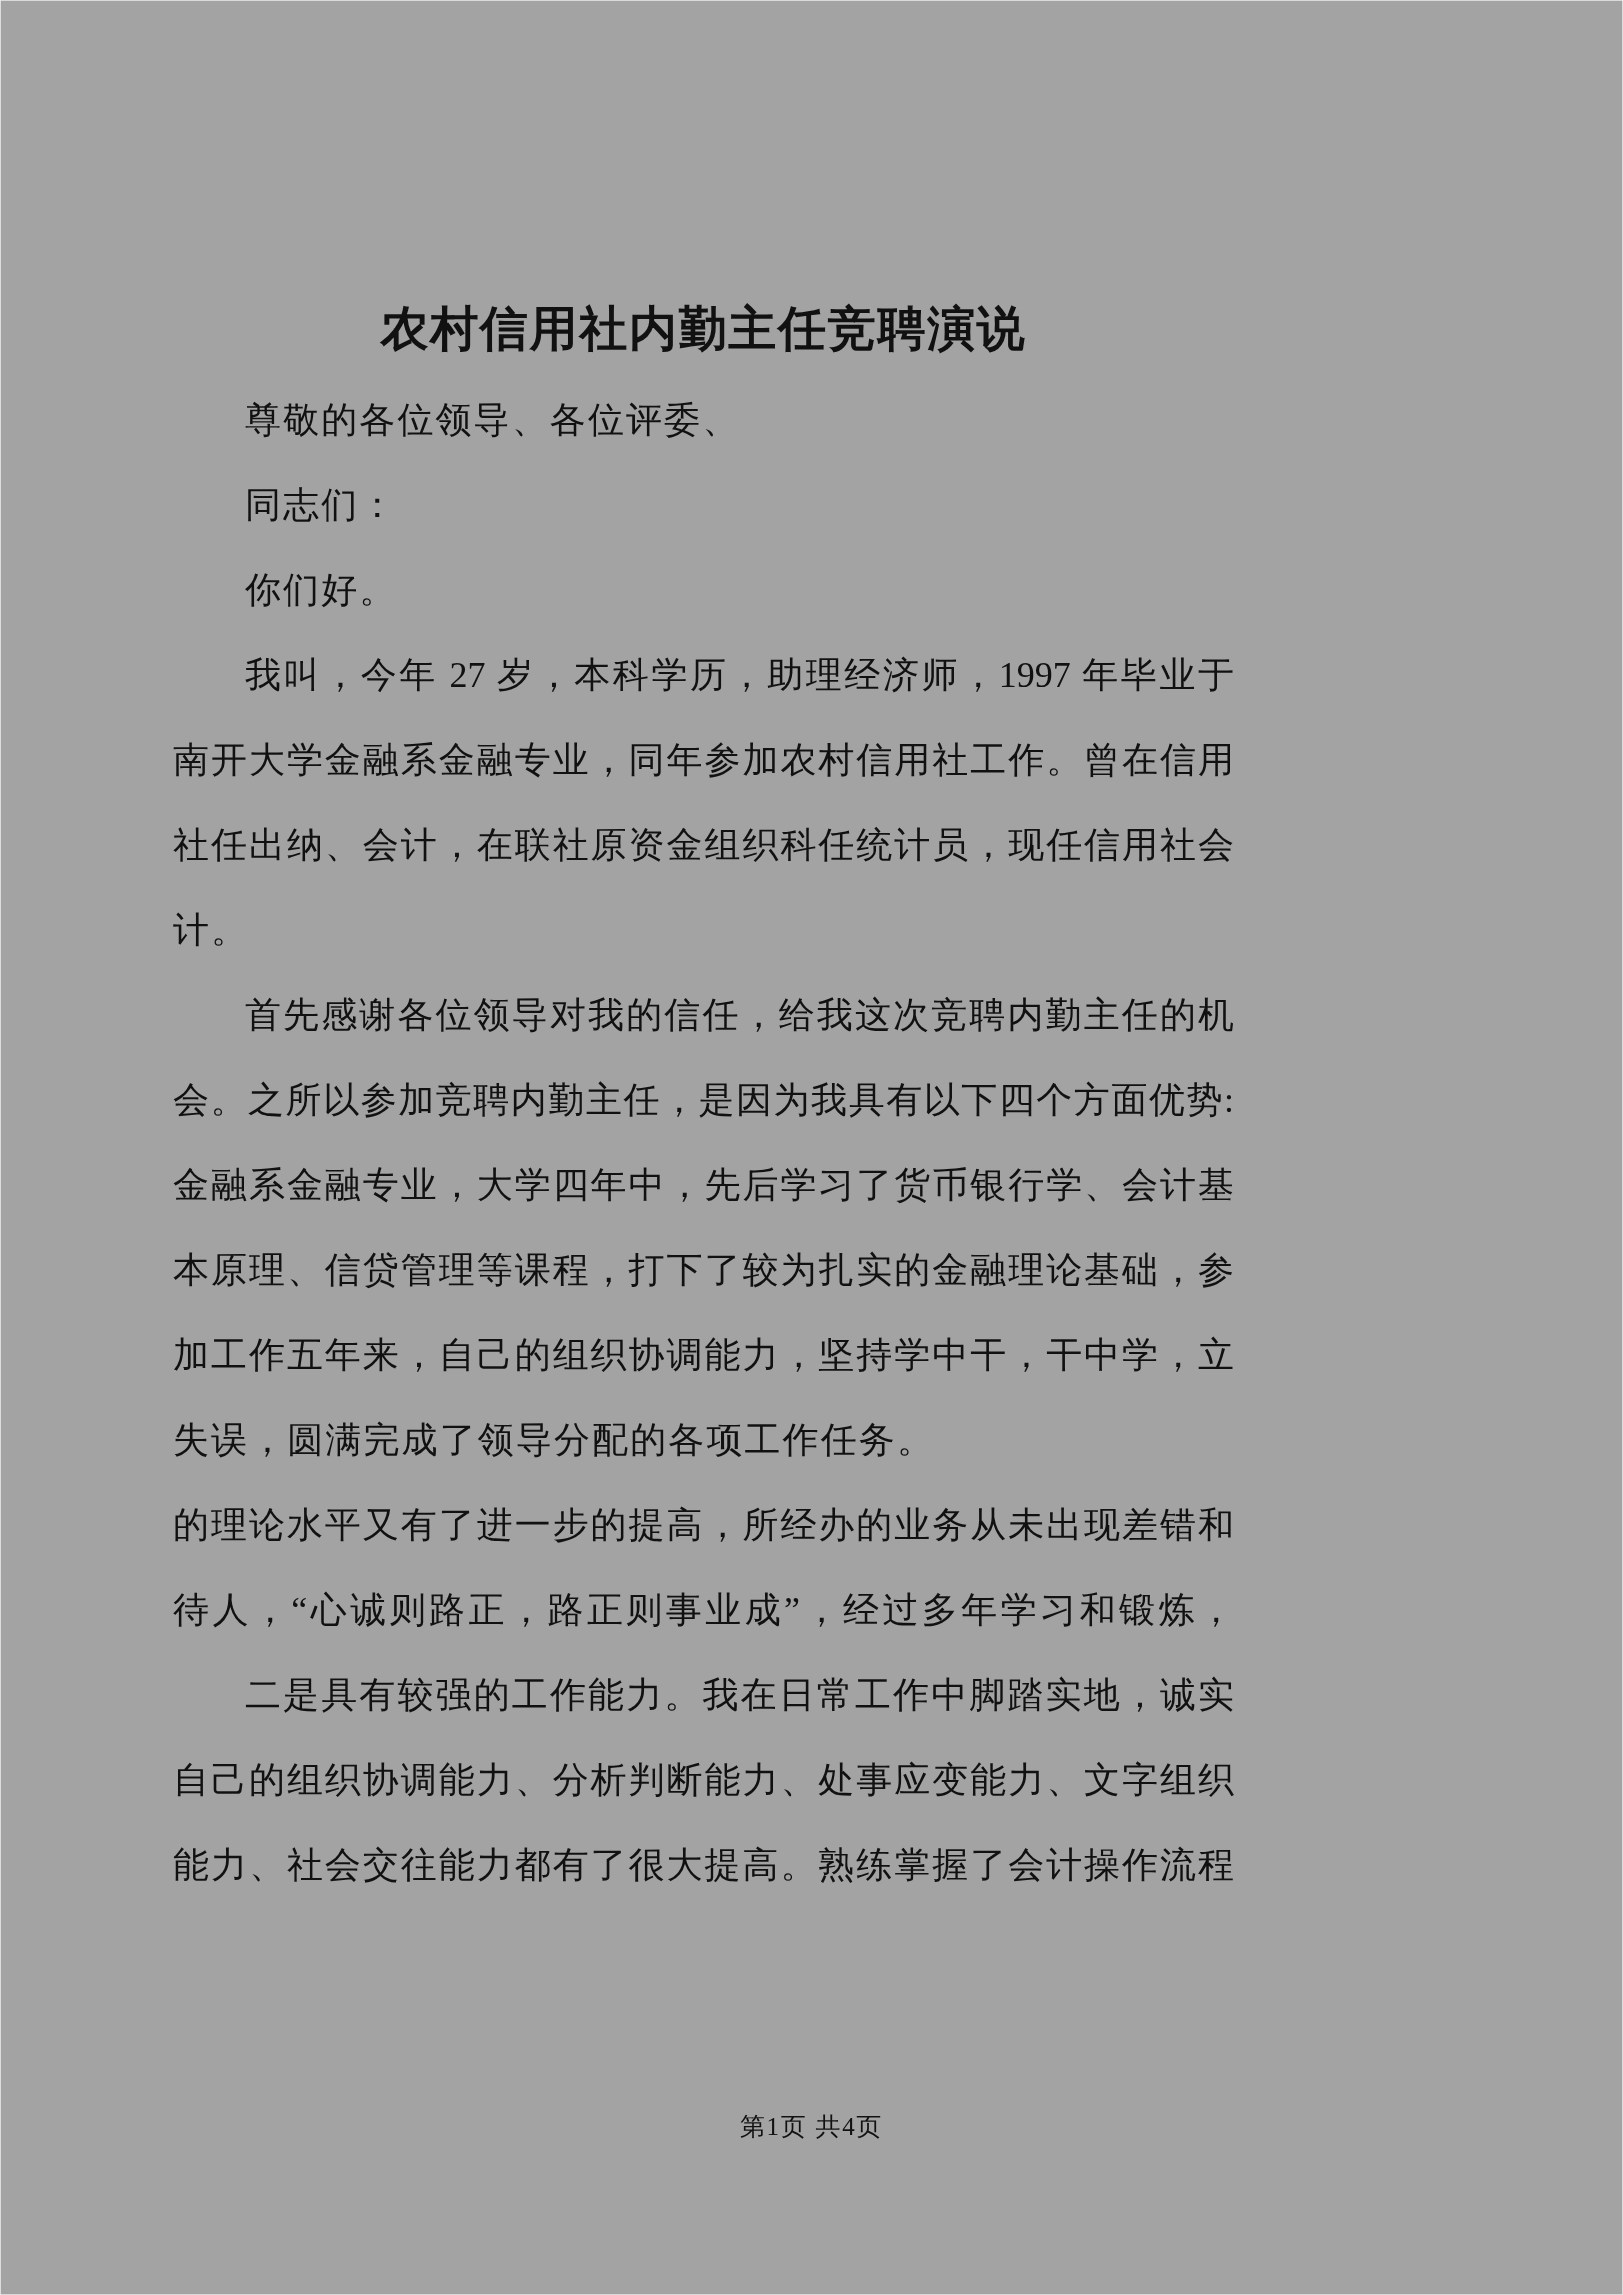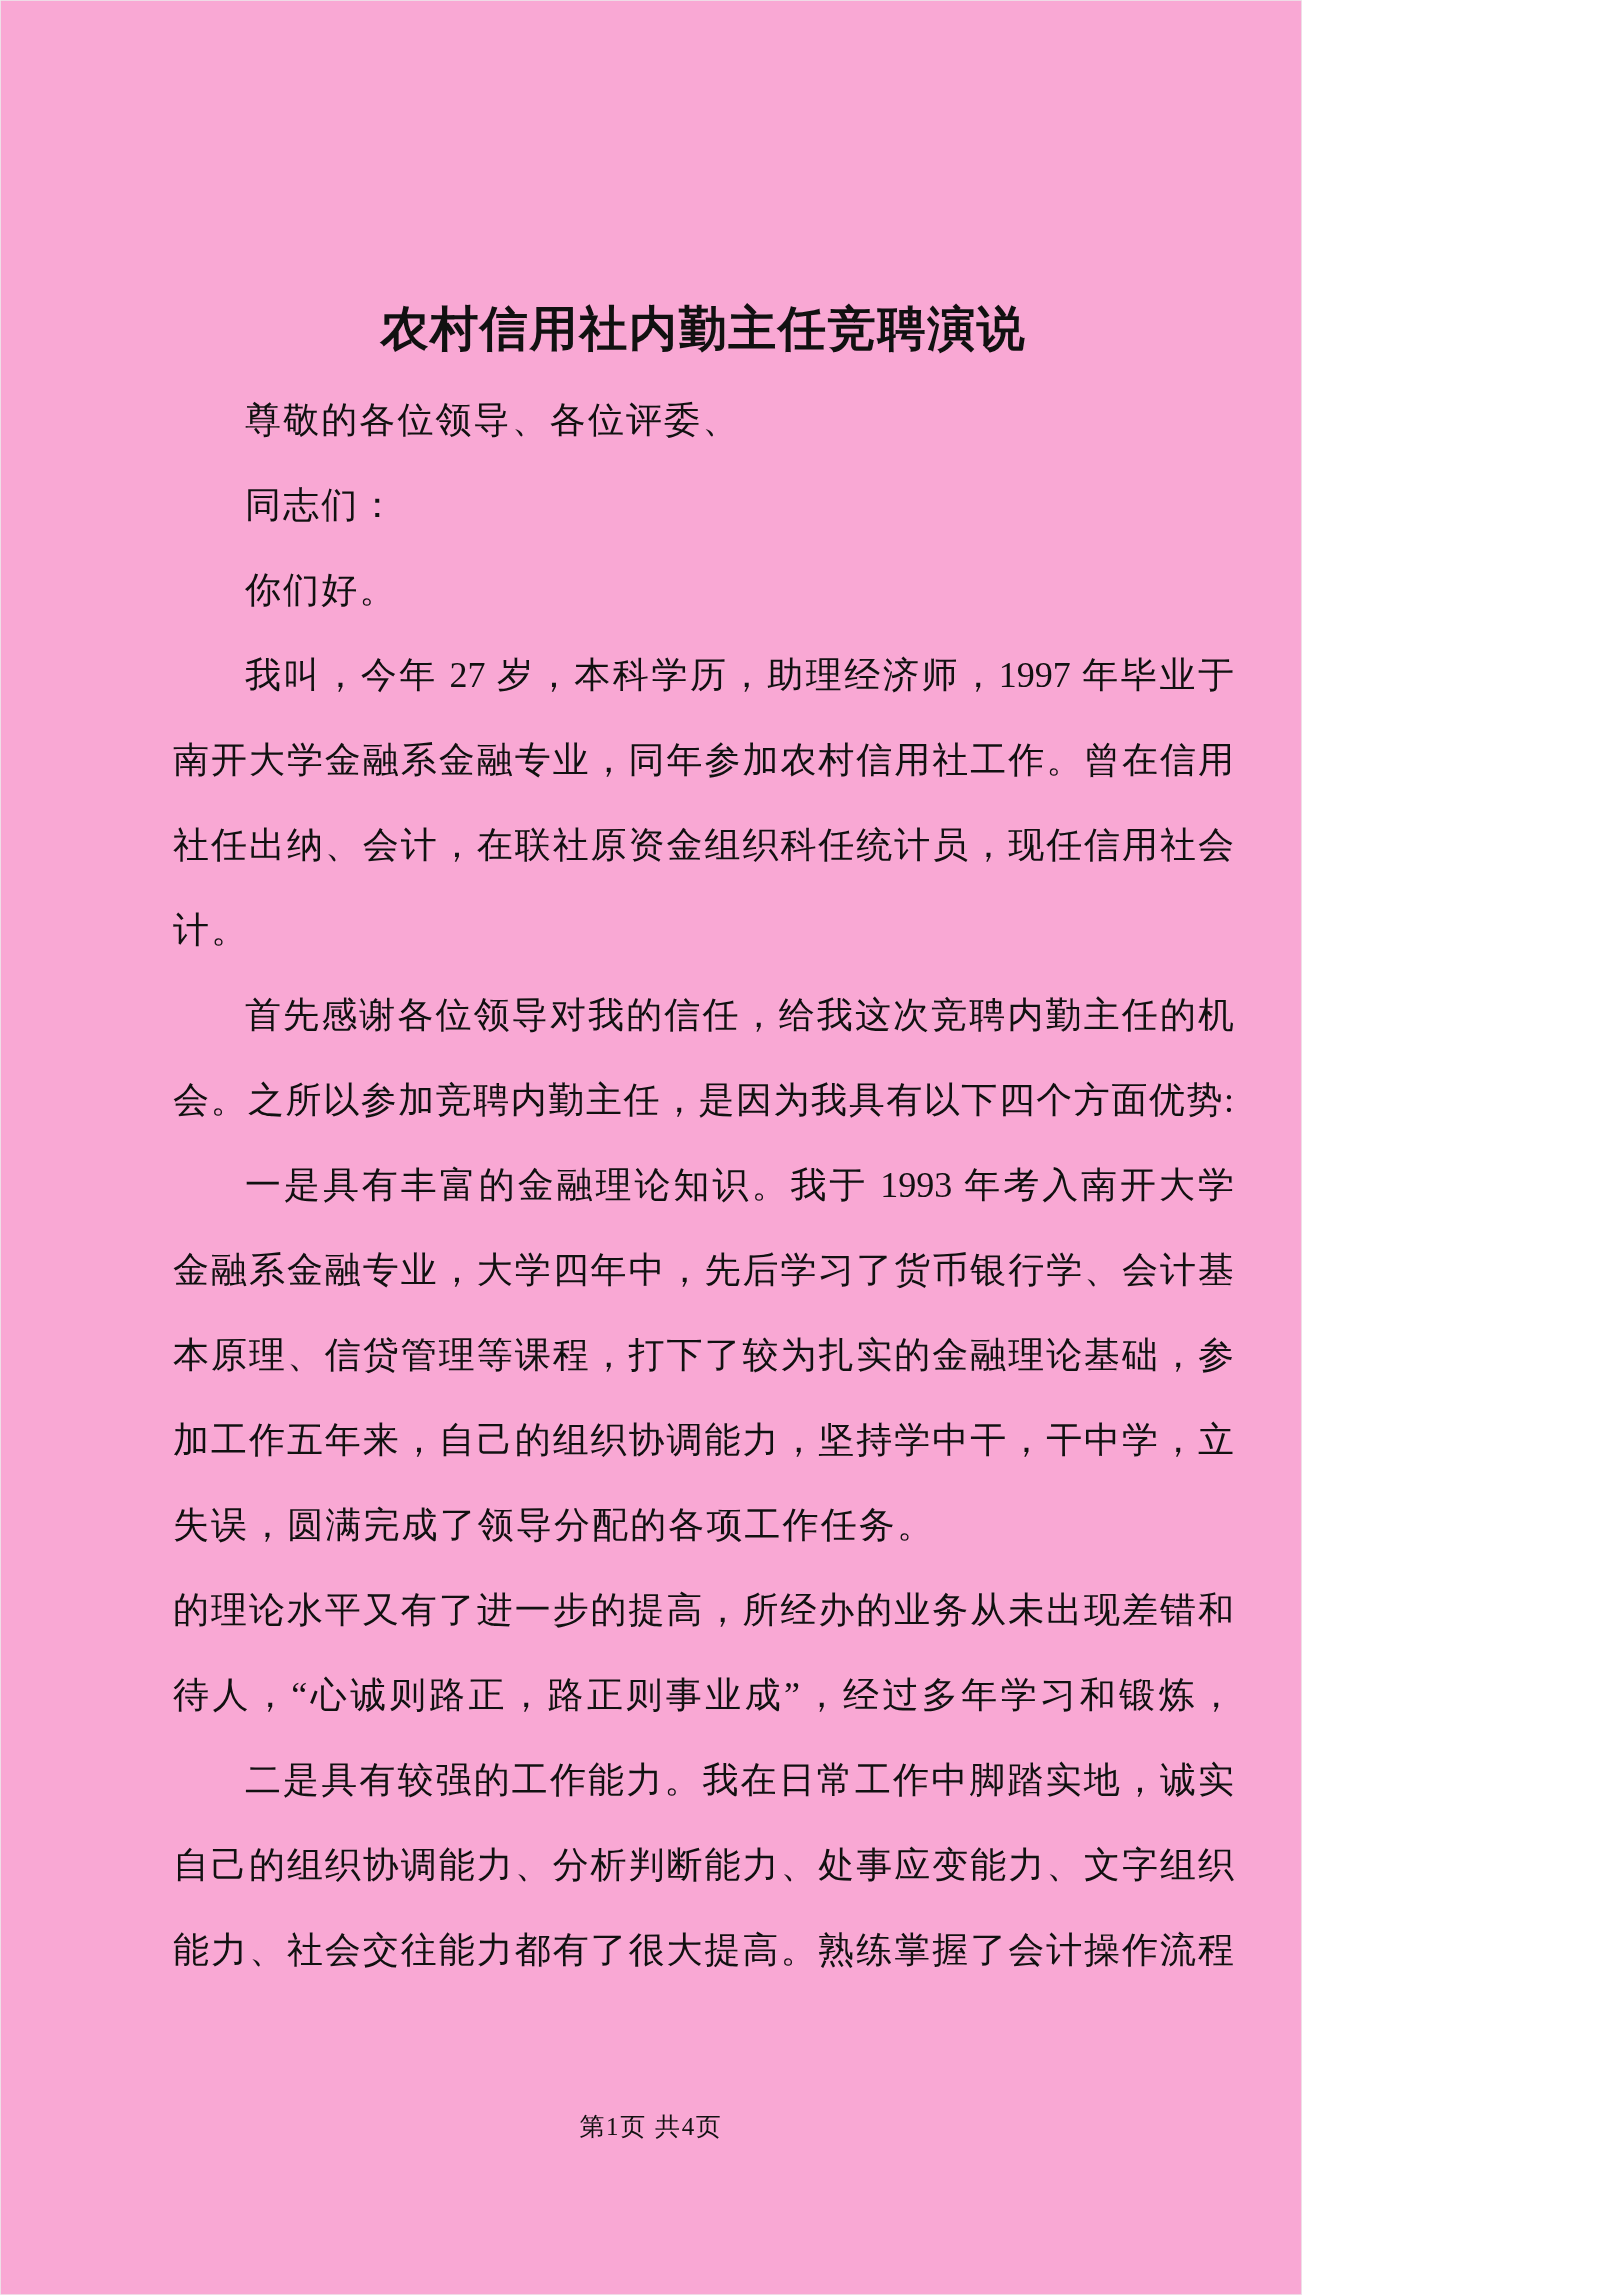--- a/index.html
+++ b/index.html
@@ -2,23 +2,23 @@
 <html style="font-size:13.5px"><head>
 <meta charset="utf-8">
 <style>
   html, body {
     margin: 0;
     padding: 0;
     background: #ffffff;
   }
   .page {
     position: relative;
-    width: 1302px;
+    width: 1623px;
     height: 2295px;
-    background: #f9a8d4;
+    background: #a3a3a3;
     box-shadow: inset 0 0 0 0.8px #ececec;
     overflow: hidden;
     font-family: "Liberation Serif", "DejaVu Serif", serif;
     color: #111111;
   }
   .content {
     position: absolute;
     left: 173px;
     top: 0;
     width: 1061px;
@@ -75,21 +75,20 @@
     <div class="lines">
       <div class="line indent short">尊敬的各位领导、各位评委、</div>
       <div class="line indent short">同志们：</div>
       <div class="line indent short">你们好。</div>
       <div class="line indent just">我叫，今年 27 岁，本科学历，助理经济师，1997 年毕业于</div>
       <div class="line just">南开大学金融系金融专业，同年参加农村信用社工作。曾在信用</div>
       <div class="line just">社任出纳、会计，在联社原资金组织科任统计员，现任信用社会</div>
       <div class="line short">计。</div>
       <div class="line indent just">首先感谢各位领导对我的信任，给我这次竞聘内勤主任的机</div>
       <div class="line just">会。之所以参加竞聘内勤主任，是因为我具有以下四个方面优势:</div>
-      <div class="line indent just">一是具有丰富的金融理论知识。我于 1993 年考入南开大学</div>
       <div class="line just">金融系金融专业，大学四年中，先后学习了货币银行学、会计基</div>
       <div class="line just">本原理、信贷管理等课程，打下了较为扎实的金融理论基础，参</div>
       <div class="line just">加工作五年来，自己的组织协调能力，坚持学中干，干中学，立</div>
       <div class="line short">失误，圆满完成了领导分配的各项工作任务。</div>
       <div class="line just">的理论水平又有了进一步的提高，所经办的业务从未出现差错和</div>
       <div class="line just">待人，“心诚则路正，路正则事业成”，经过多年学习和锻炼，</div>
       <div class="line indent just">二是具有较强的工作能力。我在日常工作中脚踏实地，诚实</div>
       <div class="line just">自己的组织协调能力、分析判断能力、处事应变能力、文字组织</div>
       <div class="line just">能力、社会交往能力都有了很大提高。熟练掌握了会计操作流程</div>
     </div>

